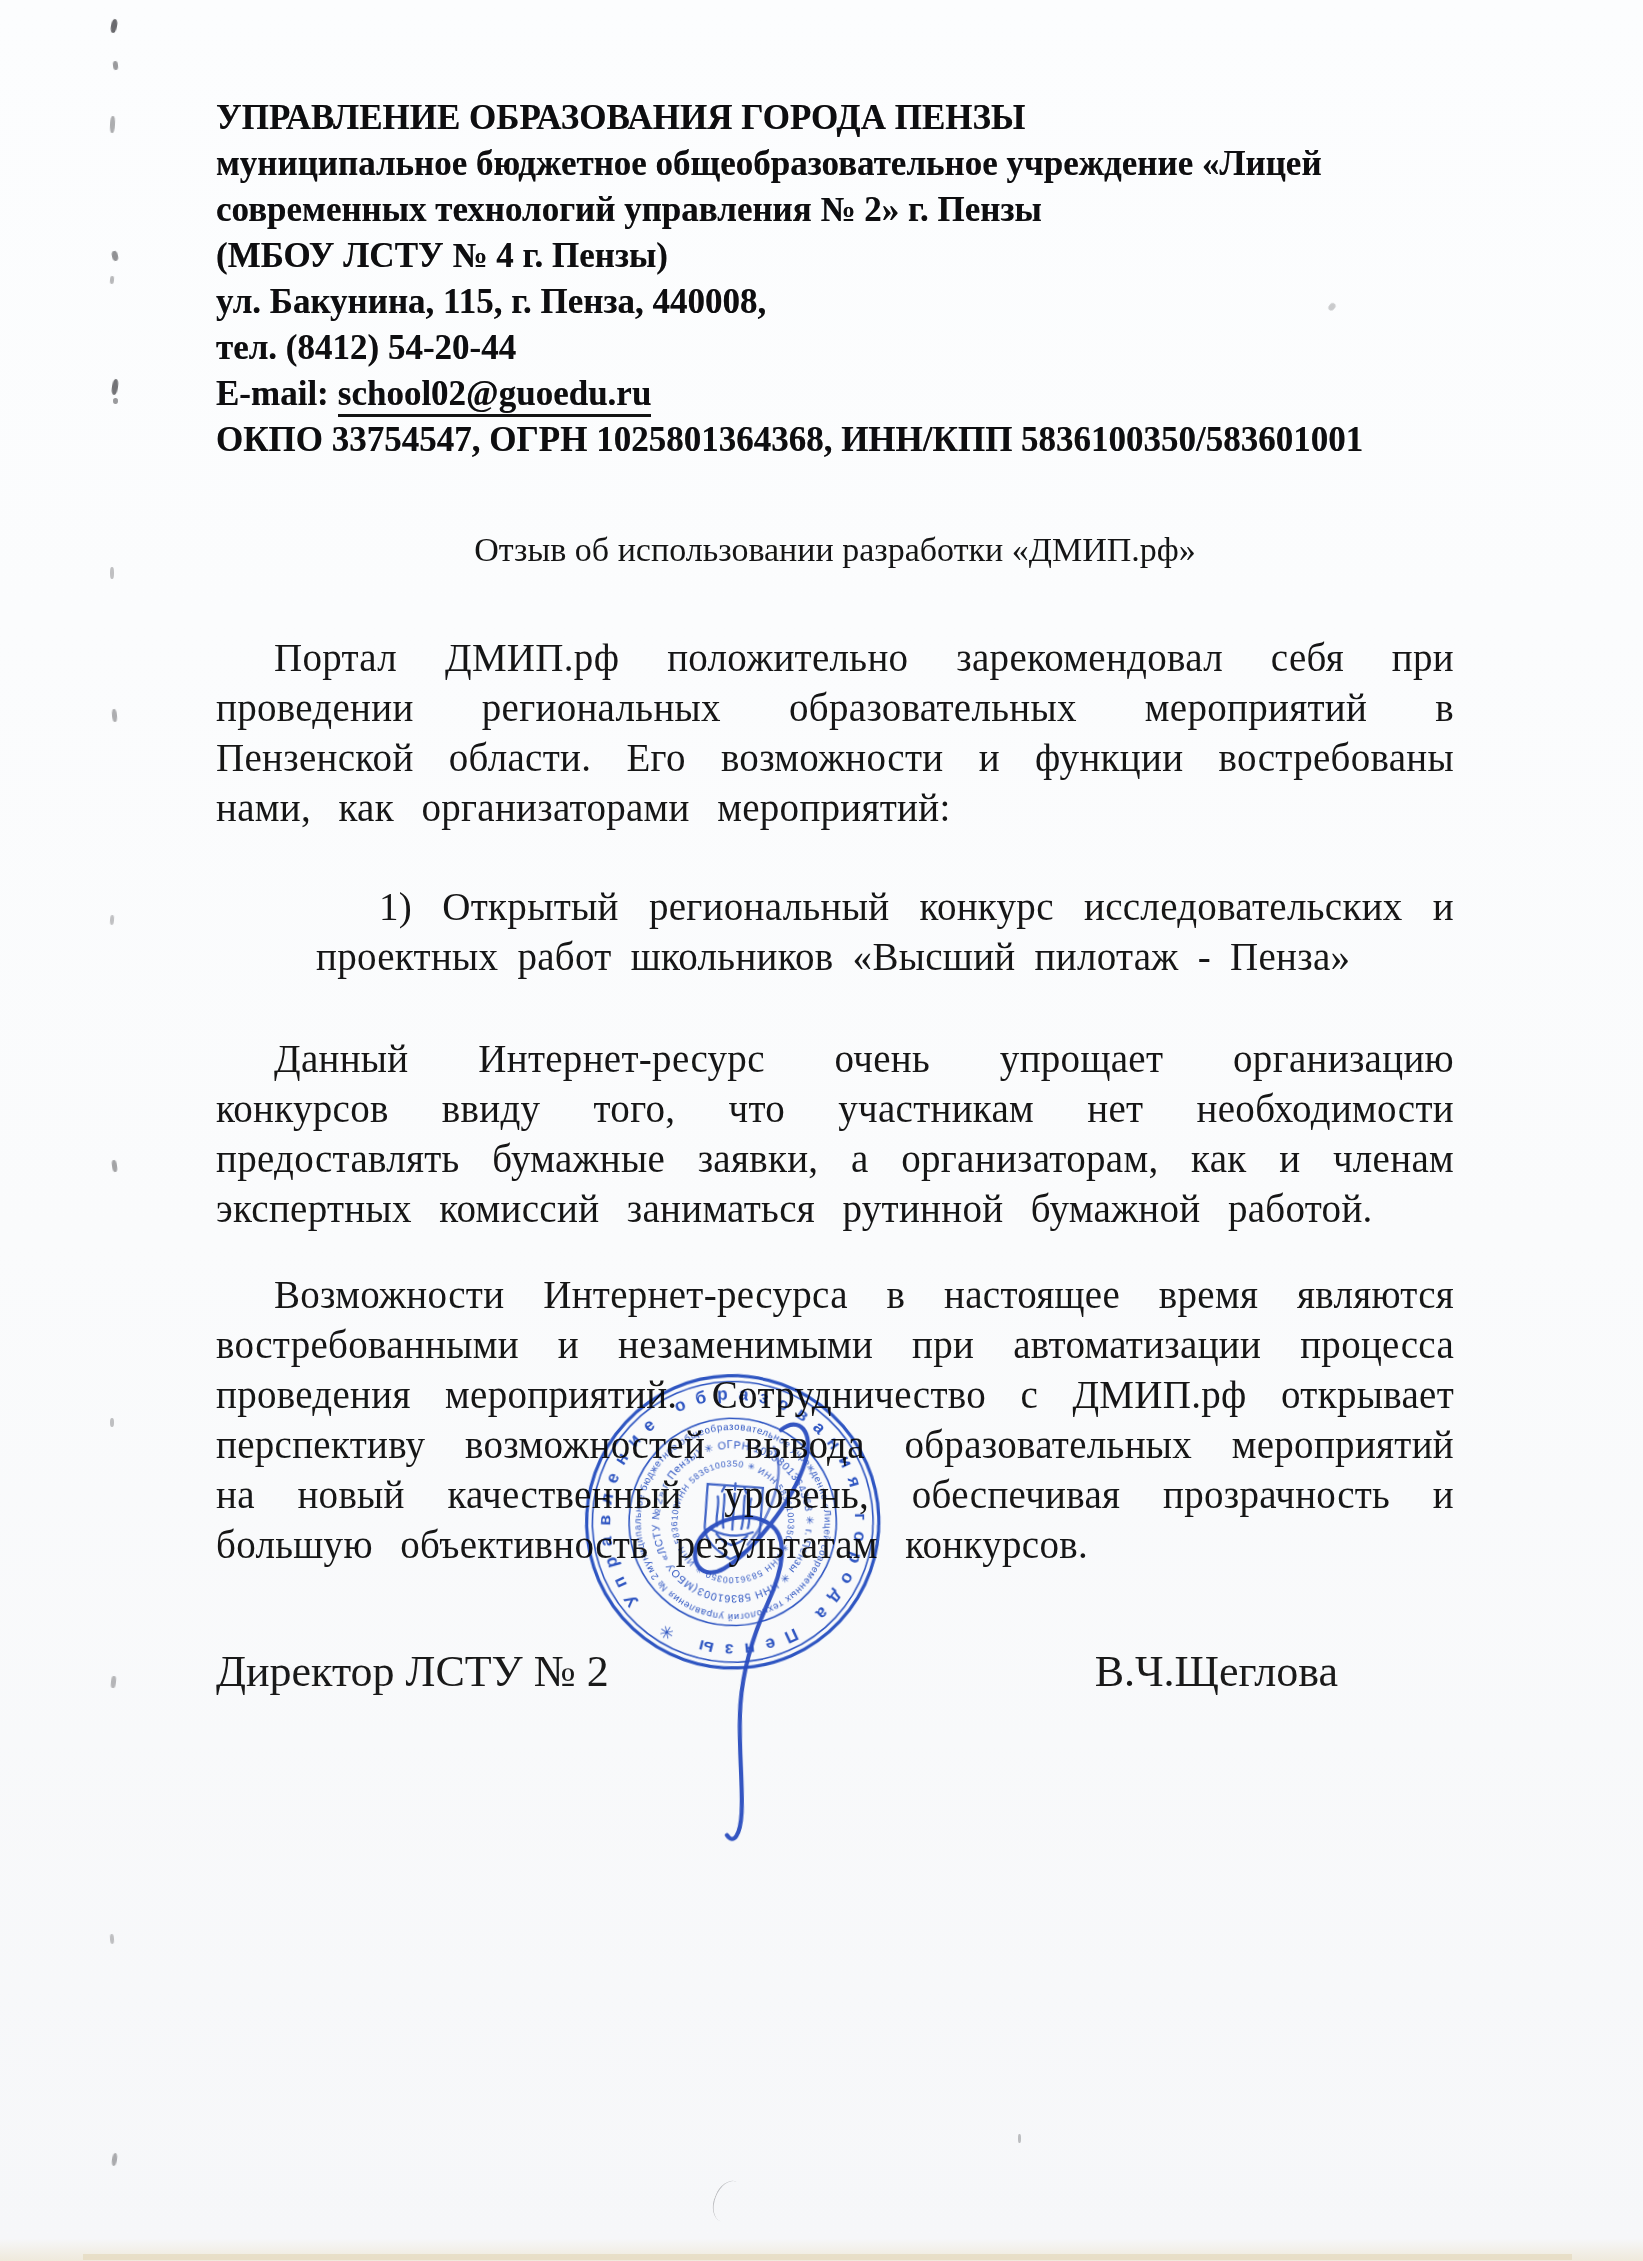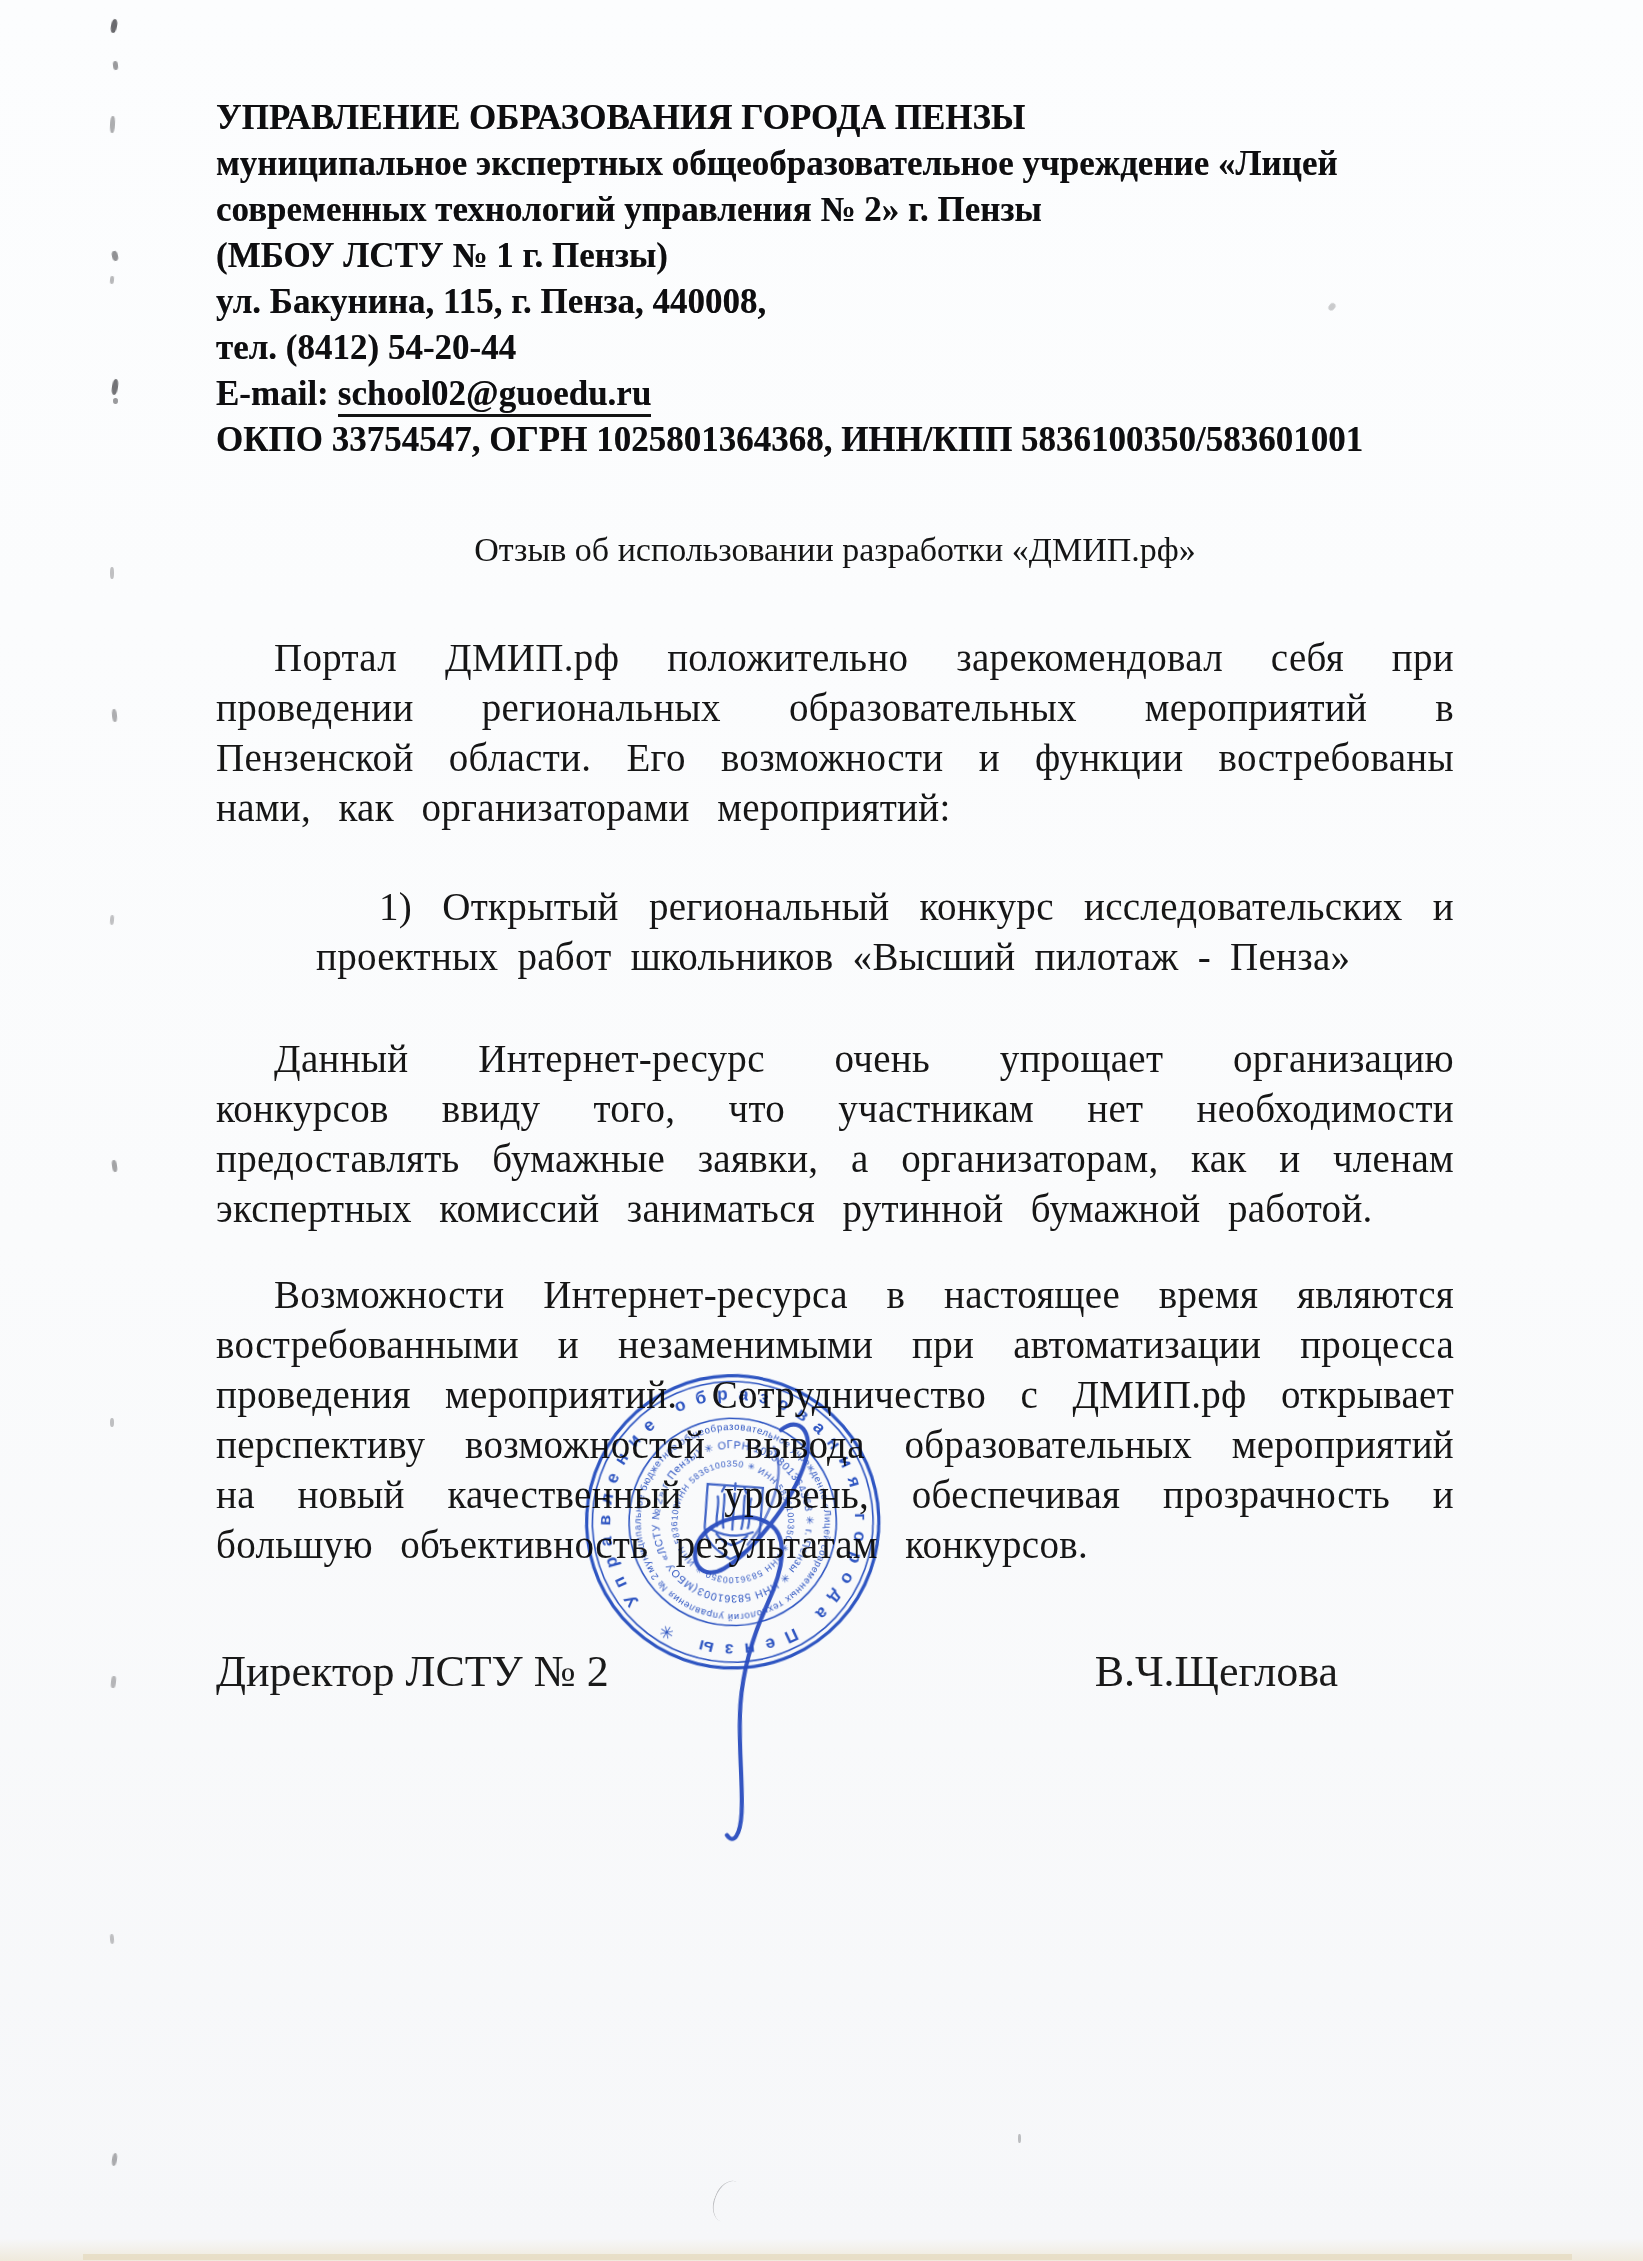--- a/index.html
+++ b/index.html
@@ -105,23 +105,23 @@
 </style>
 </head>
 <body>
 
 <div class="page">
 
   <div class="content">
 
     <div class="letterhead">
       <div>УПРАВЛЕНИЕ ОБРАЗОВАНИЯ ГОРОДА ПЕНЗЫ</div>
-      <div>муниципальное экспертных общеобразовательное учреждение «Лицей</div>
+      <div>муниципальное бюджетное общеобразовательное учреждение «Лицей</div>
       <div>современных технологий управления № 2» г. Пензы</div>
-      <div>(МБОУ ЛСТУ № 1 г. Пензы)</div>
+      <div>(МБОУ ЛСТУ № 4 г. Пензы)</div>
       <div>ул. Бакунина, 115, г. Пенза, 440008,</div>
       <div>тел. (8412) 54-20-44</div>
       <div>
         <span class="email-label">E-mail:</span><span class="email-value">school02@guoedu.ru</span>
       </div>
       <div>ОКПО 33754547, ОГРН 1025801364368, ИНН/КПП 5836100350/583601001</div>
     </div>
 
     <div class="doc-title">Отзыв об использовании разработки «ДМИП.рф»</div>
 

